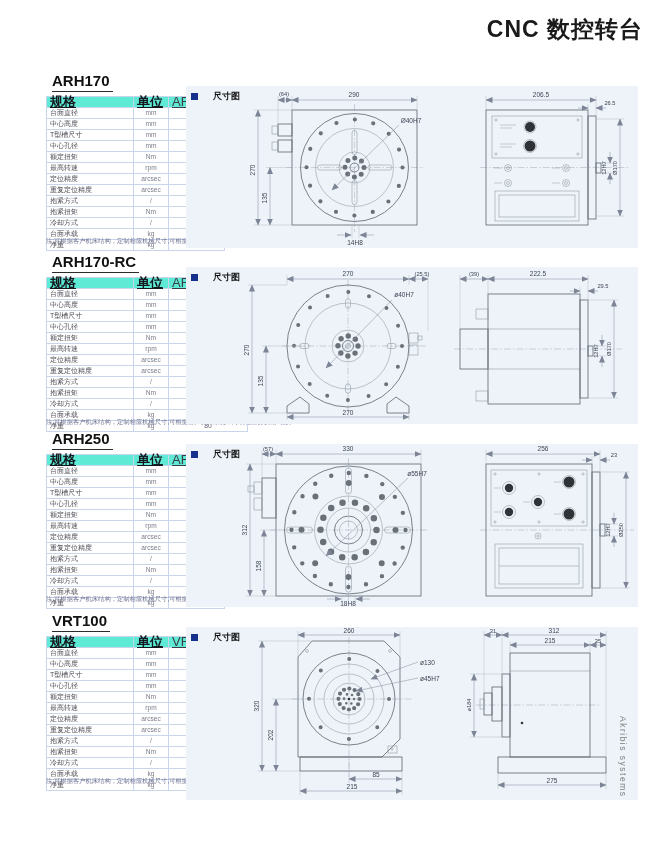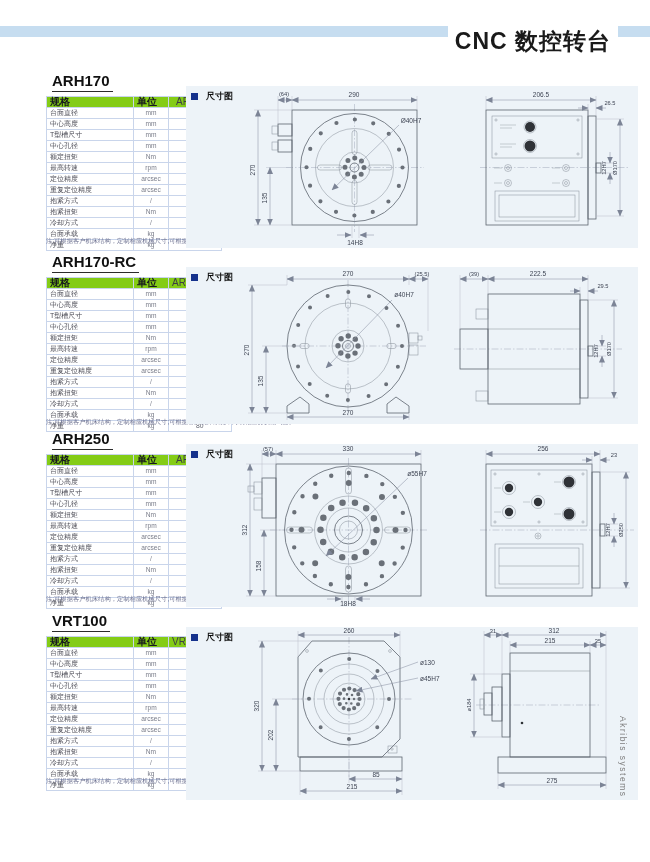--- a/index.html
+++ b/index.html
@@ -1,44 +1,44 @@
 <!DOCTYPE html>
 <html><head>
 <meta charset="utf-8">
 <style>
   html,body{margin:0;padding:0;background:#fff;}
   .page{position:relative;width:650px;height:862px;background:#ffffff;font-family:"Liberation Sans",sans-serif;overflow:hidden;}
 
   
-  .hdr{position:absolute;top:26px;left:0;right:0;height:26px;display:flex;align-items:flex-start;}
+  .hdr{position:absolute;top:14px;left:0;right:0;height:26px;display:flex;align-items:flex-end;flex-direction:column;}
   .hdr .seg{height:11px;background:#c6ddf0;}
   .seg-l{flex:1;}
   .seg-r{width:32px;}
   .hdr h1{margin:0 7px;font-size:23px;font-weight:600;color:#1a1a1a;letter-spacing:1px;white-space:nowrap;}
 
   
   .sec-title{position:absolute;left:52px;font-size:15px;font-weight:600;color:#111;border-bottom:1.5px solid #2b2b2b;padding:0 3px 2px 0;display:inline-block;}
 
   
   table.spec{position:absolute;left:46px;border-collapse:collapse;background:#fff;border:1.5px solid #7d87c1;}
   .spec th,.spec td{border:0.6px solid #c9d5eb;font-size:7px;padding:1px 3px;line-height:7.9px;height:8px;}
-  .spec th{background:#84cc16;font-size:10px;}
+  .spec th{background:#5eead4;font-size:13px;text-decoration:underline;}
   .spec th.h-spec{text-align:left;color:#16181f;font-weight:700;width:80px;}
   .spec th.h-unit{text-align:left;color:#16181f;font-weight:700;width:28px;}
   .spec th.h-model{text-align:center;color:#3c3c46;font-weight:400;width:46px;white-space:nowrap;}
   .spec.w2 th.h-model{width:60px;}
   .spec td.c-label{text-align:left;color:#4b4b55;}
   .spec td.c-unit{text-align:center;color:#7a7d8a;font-size:6.6px;}
   .spec td.c-val{text-align:center;color:#60636f;font-size:6.8px;}
 
   .note{position:absolute;left:46px;font-size:6.3px;color:#6b6f8f;white-space:nowrap;}
 
   
   .panel{position:absolute;left:186px;width:452px;background:#edf3f8;}
-  .panel-label{position:absolute;top:4px;left:5px;display:flex;align-items:center;gap:8px;font-size:9px;font-weight:700;color:#111;z-index:2;}
+  .panel-label{position:absolute;top:4px;left:5px;display:flex;align-items:center;gap:15px;font-size:9px;font-weight:700;color:#111;z-index:2;}
   .panel-label .sq{width:7px;height:7px;background:#16328c;display:inline-block;}
   svg.draw{position:absolute;left:0;top:0;}
 
   
   .p-line{stroke:#5d646e;stroke-width:0.8;fill:none;}
   .p-thin{stroke:#858c96;stroke-width:0.5;fill:none;}
   .dim{stroke:#8b93a6;stroke-width:0.55;fill:none;}
   .ext{stroke:#b4bac7;stroke-width:0.45;fill:none;}
   .cl{stroke:#9aa3b5;stroke-width:0.45;stroke-dasharray:7 2 1.5 2;fill:none;}
   .dots{fill:none;stroke:#6a7078;stroke-linecap:round;}

